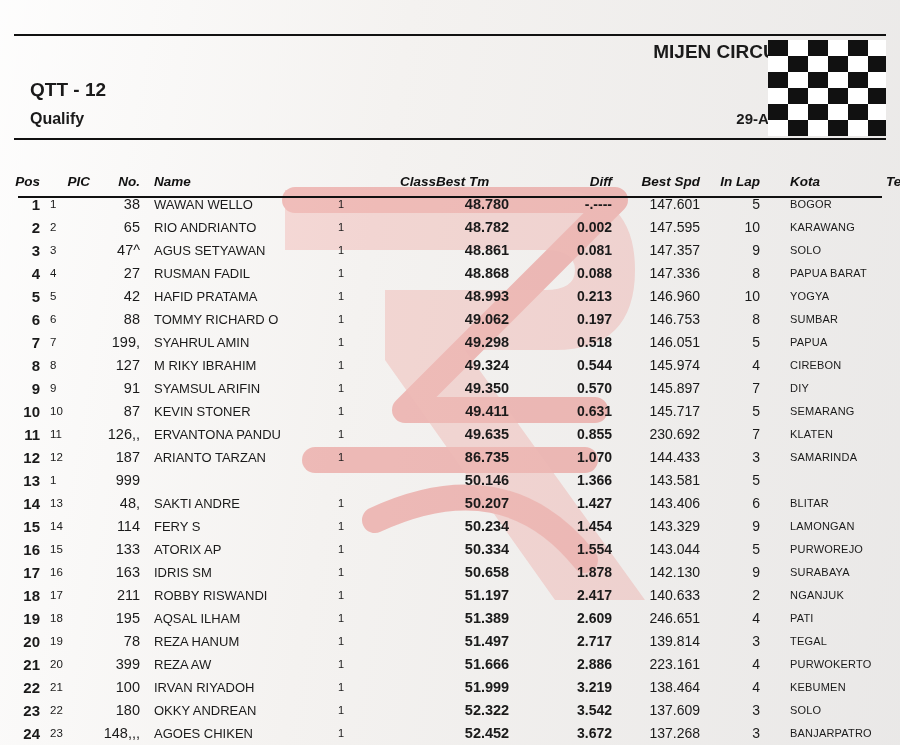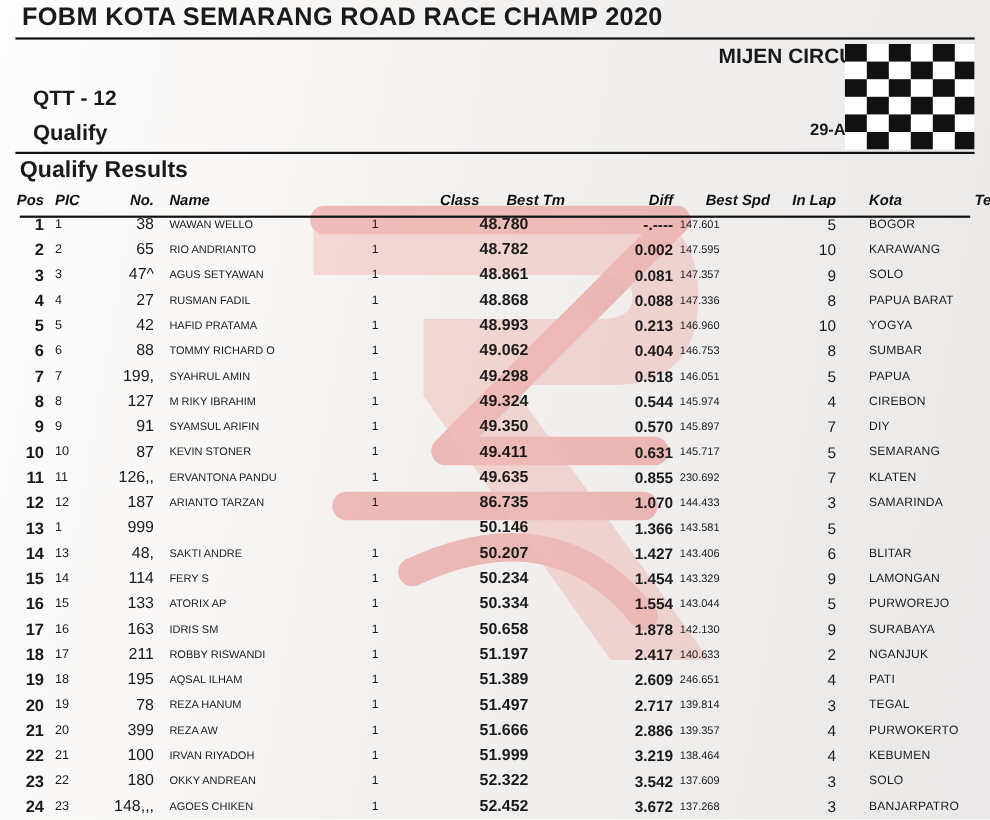--- a/index.html
+++ b/index.html
@@ -85,21 +85,21 @@
     left: 30px;
     top: 79px;
     font-size: 19px;
     font-weight: bold;
     white-space: nowrap;
   }
   #session-name {
     position: absolute;
     left: 30px;
     top: 110px;
-    font-size: 20px;
+    font-size: 16px;
     font-weight: bold;
     white-space: nowrap;
   }
   #circuit-name {
     position: absolute;
     right: 42px;
     top: 41px;
     font-size: 19px;
     font-weight: bold;
     white-space: nowrap;
@@ -169,39 +169,39 @@
   col.c-name  { width: 180px; }
   col.c-class { width: 108px; }
   col.c-best  { width: 110px; }
   col.c-diff  { width: 72px; }
   col.c-spd   { width: 92px; }
   col.c-lap   { width: 72px; }
   col.c-kota  { width: 100px; }
   col.c-team  { width: 58px; }
 
   .th-pos  { text-align: right;  padding-right: 8px; }
-  .th-pic  { text-align: left;   padding-left: 2px; }
+  .th-pic  { text-align: right;   padding-left: 2px; }
   .th-no   { text-align: right;  padding-right: 8px; }
   .th-name { text-align: left;   padding-left: 6px; }
   .th-class{ text-align: right;   padding-left: 10px; }
-  .th-best { text-align: center;  padding-right: 8px; }
+  .th-best { text-align: left;  padding-right: 8px; }
   .th-diff { text-align: right;  padding-right: 6px; }
   .th-spd  { text-align: right;  padding-right: 10px; }
   .th-lap  { text-align: right;  padding-right: 22px; }
   .th-kota { text-align: left;   padding-left: 8px; margin-top: 30px; }
   .th-team { text-align: left;   padding-left: 4px; }
 
   td.pos   { text-align: right;  padding-right: 8px; font-weight: bold; font-size: 15px; }
   td.pic   { text-align: left;   padding-left: 2px;  font-size: 11.5px; }
   td.no    { text-align: right;  padding-right: 8px; font-size: 14.5px; }
-  td.name  { text-align: left;   padding-left: 6px;  font-size: 10px; }
+  td.name  { text-align: left;   padding-left: 6px;  font-size: 13px; }
   td.cls   { text-align: left;   padding-left: 10px; font-size: 11px; }
-  td.best  { text-align: left;  padding-right: 8px; font-weight: bold; font-size: 14.5px; }
+  td.best  { text-align: center;  padding-right: 8px; font-weight: bold; font-size: 14.5px; }
   td.diff  { text-align: right;  padding-right: 6px; font-weight: bold; font-size: 14px; }
-  td.spd   { text-align: left;  padding-right: 10px; font-size: 10px; }
+  td.spd   { text-align: right;  padding-right: 10px; font-size: 14px; }
   td.lap   { text-align: right;  padding-right: 22px; font-size: 14px; }
   td.kota  { text-align: left;   padding-left: 8px;  font-size: 11px; letter-spacing: 0.2px; }
   td.team  { text-align: left;   padding-left: 4px;  font-size: 11px; }
 </style>
 </head>
 <body>
 
 <div id="sheet">
 
   <div id="paper-shade"></div>
@@ -209,21 +209,20 @@
   <svg id="watermark" viewBox="0 0 420 480" xmlns="http://www.w3.org/2000/svg">
     <g fill="none" stroke="#e03a34" stroke-width="26" stroke-linecap="round" stroke-linejoin="round">
       <path d="M40 40 L360 40 L150 250 L340 250"></path>
       <path d="M60 300 L330 300"></path>
       <path d="M120 360 Q250 300 330 400"></path>
     </g>
     <path d="M30 30 L300 30 Q380 30 380 110 Q380 190 300 190 L210 190 L390 440 L300 440 L130 200 L130 130 L290 130 Q320 130 320 110 Q320 90 290 90 L30 90 Z" fill="#e8453d" opacity="0.55"></path>
   </svg>
 
   <div class="hdr">
-    <div id="event-title">FOBM KOTA SEMARANG ROAD RACE CHAMP 2020</div>
     <div class="hdr-line-top"></div>
     <div id="session-code">QTT - 12</div>
     <div id="session-name">Qualify</div>
     <div id="circuit-name">MIJEN CIRCUIT (2 Km)</div>
     <div id="print-stamp">29-Aug-20  8:23 AM</div>
 
     <svg id="chequer" viewBox="0 0 118 96" xmlns="http://www.w3.org/2000/svg">
       <rect x="0" y="0" width="118" height="96" fill="#ffffff"></rect>
       <g fill="#111111">
         <rect x="0" y="0" width="20" height="16"></rect>
@@ -243,21 +242,20 @@
           <rect x="80" y="64" width="20" height="16"></rect>
         <rect x="20" y="80" width="20" height="16"></rect>
           <rect x="60" y="80" width="20" height="16"></rect>
           <rect x="100" y="80" width="18" height="16"></rect>
       </g>
     </svg>
 
     <div class="hdr-line-bot"></div>
   </div>
 
-  <div id="results-title">Qualify Results</div>
 
   <div id="table-wrap">
     <table>
       <colgroup>
         <col class="c-pos">
           <col class="c-pic">
           <col class="c-no">
           <col class="c-name">
           <col class="c-class">
         <col class="c-best">
@@ -348,21 +346,21 @@
             <td class="kota">YOGYA</td>
             <td class="team"></td>
           </tr>
           <tr>
             <td class="pos">6</td>
             <td class="pic">6</td>
             <td class="no">88</td>
             <td class="name">TOMMY RICHARD O</td>
             <td class="cls">1</td>
             <td class="best">49.062</td>
-            <td class="diff">0.404</td>
+            <td class="diff">0.197</td>
             <td class="spd">146.753</td>
             <td class="lap">8</td>
             <td class="kota">SUMBAR</td>
             <td class="team"></td>
           </tr>
           <tr>
             <td class="pos">7</td>
             <td class="pic">7</td>
             <td class="no">199,</td>
             <td class="name">SYAHRUL AMIN</td>
@@ -544,21 +542,21 @@
             <td class="team"></td>
           </tr>
           <tr>
             <td class="pos">21</td>
             <td class="pic">20</td>
             <td class="no">399</td>
             <td class="name">REZA AW</td>
             <td class="cls">1</td>
             <td class="best">51.666</td>
             <td class="diff">2.886</td>
-            <td class="spd">139.357</td>
+            <td class="spd">223.161</td>
             <td class="lap">4</td>
             <td class="kota">PURWOKERTO</td>
             <td class="team"></td>
           </tr>
           <tr>
             <td class="pos">22</td>
             <td class="pic">21</td>
             <td class="no">100</td>
             <td class="name">IRVAN RIYADOH</td>
             <td class="cls">1</td>

